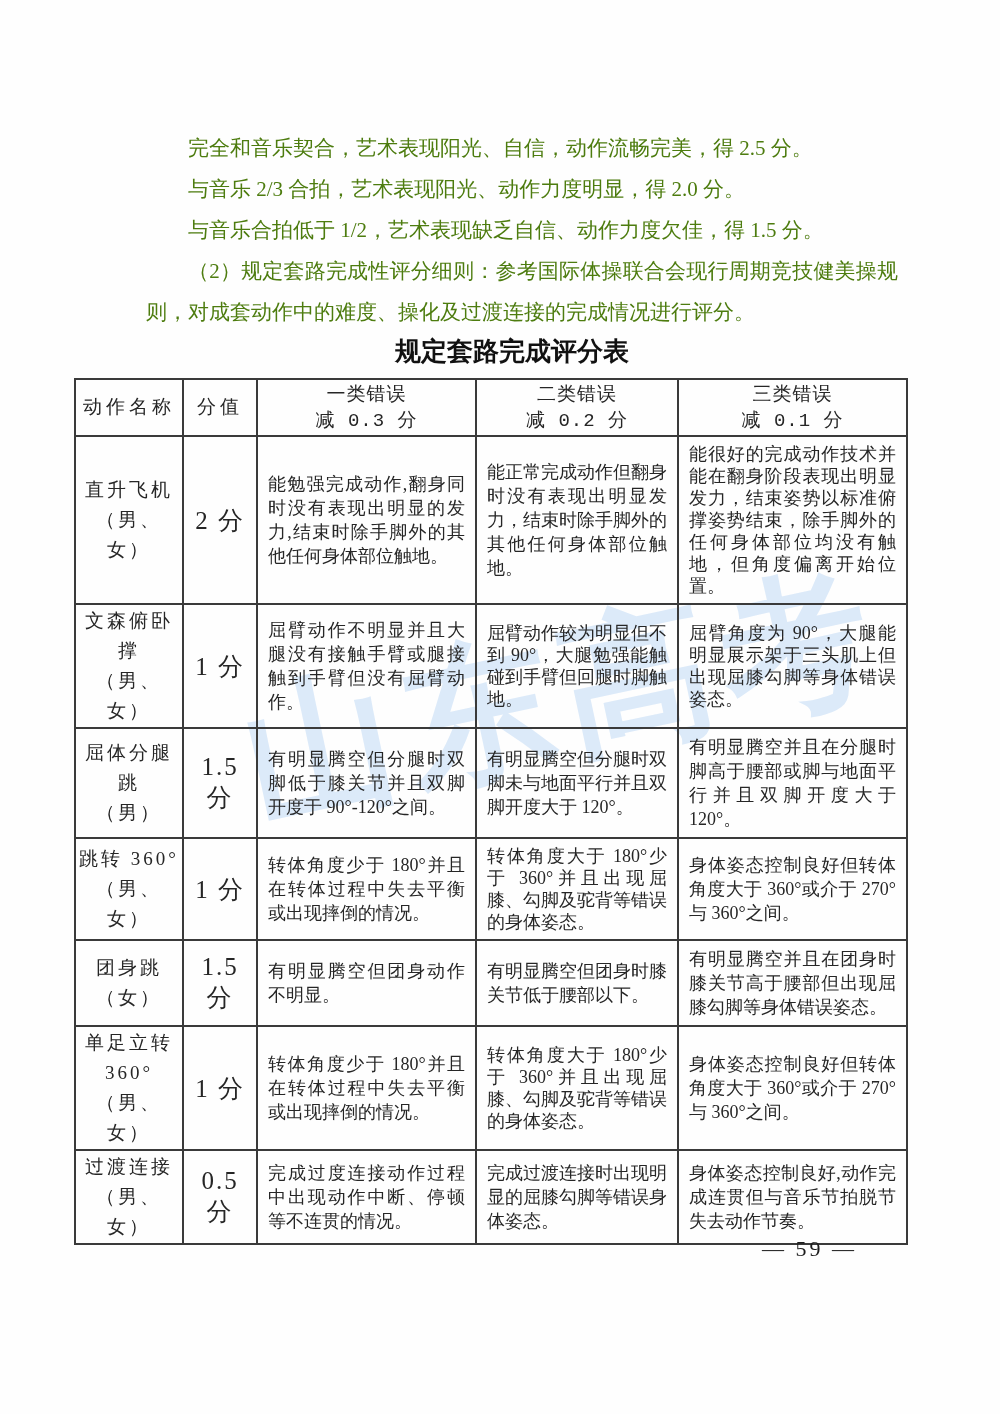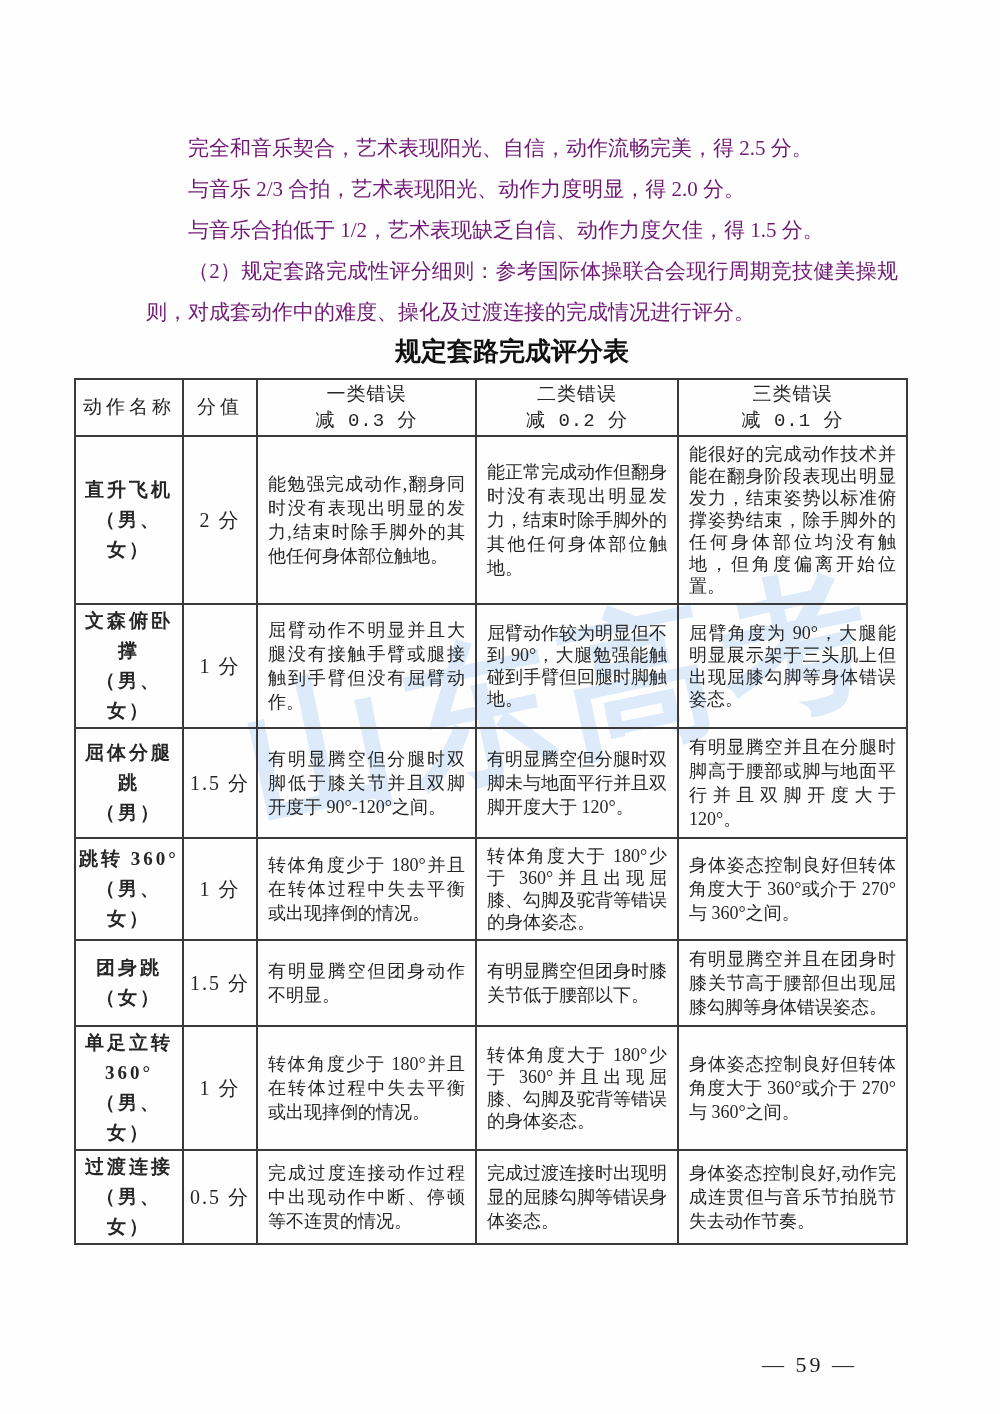--- a/index.html
+++ b/index.html
@@ -24,21 +24,21 @@
     top: 128px;
     width: 752px;
     z-index: 2;
   }
   .body-text p {
     margin: 0;
     font-size: 21px;
     line-height: 41px;
     text-indent: 2em;
     text-align: justify;
-    color: #701a75;
+    color: #4d7c0f;
   }
   
   .table-title {
     position: absolute;
     left: 12px;
     top: 334px;
     width: 100%;
     margin: 0;
     text-align: center;
     font-family: "Liberation Sans", "DejaVu Sans", sans-serif;
@@ -107,39 +107,38 @@
     line-height: 26px;
     letter-spacing: 1px;
   }
   th.namecol .hline, th.scorecol .hline { letter-spacing: 4px; }
 
   td.namecell div {
     text-align: center;
     font-size: 19px;
     line-height: 30px;
     letter-spacing: 3px;
-    font-weight: bold;
   }
   td.scorecell {
     text-align: center;
-    font-size: 20px;
+    font-size: 25px;
     letter-spacing: 2px;
   }
   td.errcell {
     padding: 6px 10px;
     font-size: 18px;
     line-height: 24px;
     text-align: justify;
   }
   td.errcell.tight { line-height: 22px; }
 
   
   .page-number {
     position: absolute;
-    top: 1352px;
+    top: 1236px;
     right: 143px;
     font-size: 22px;
     letter-spacing: 3px;
     color: #1c1c1c;
     z-index: 2;
   }
 </style>
 </head>
 <body>
 

